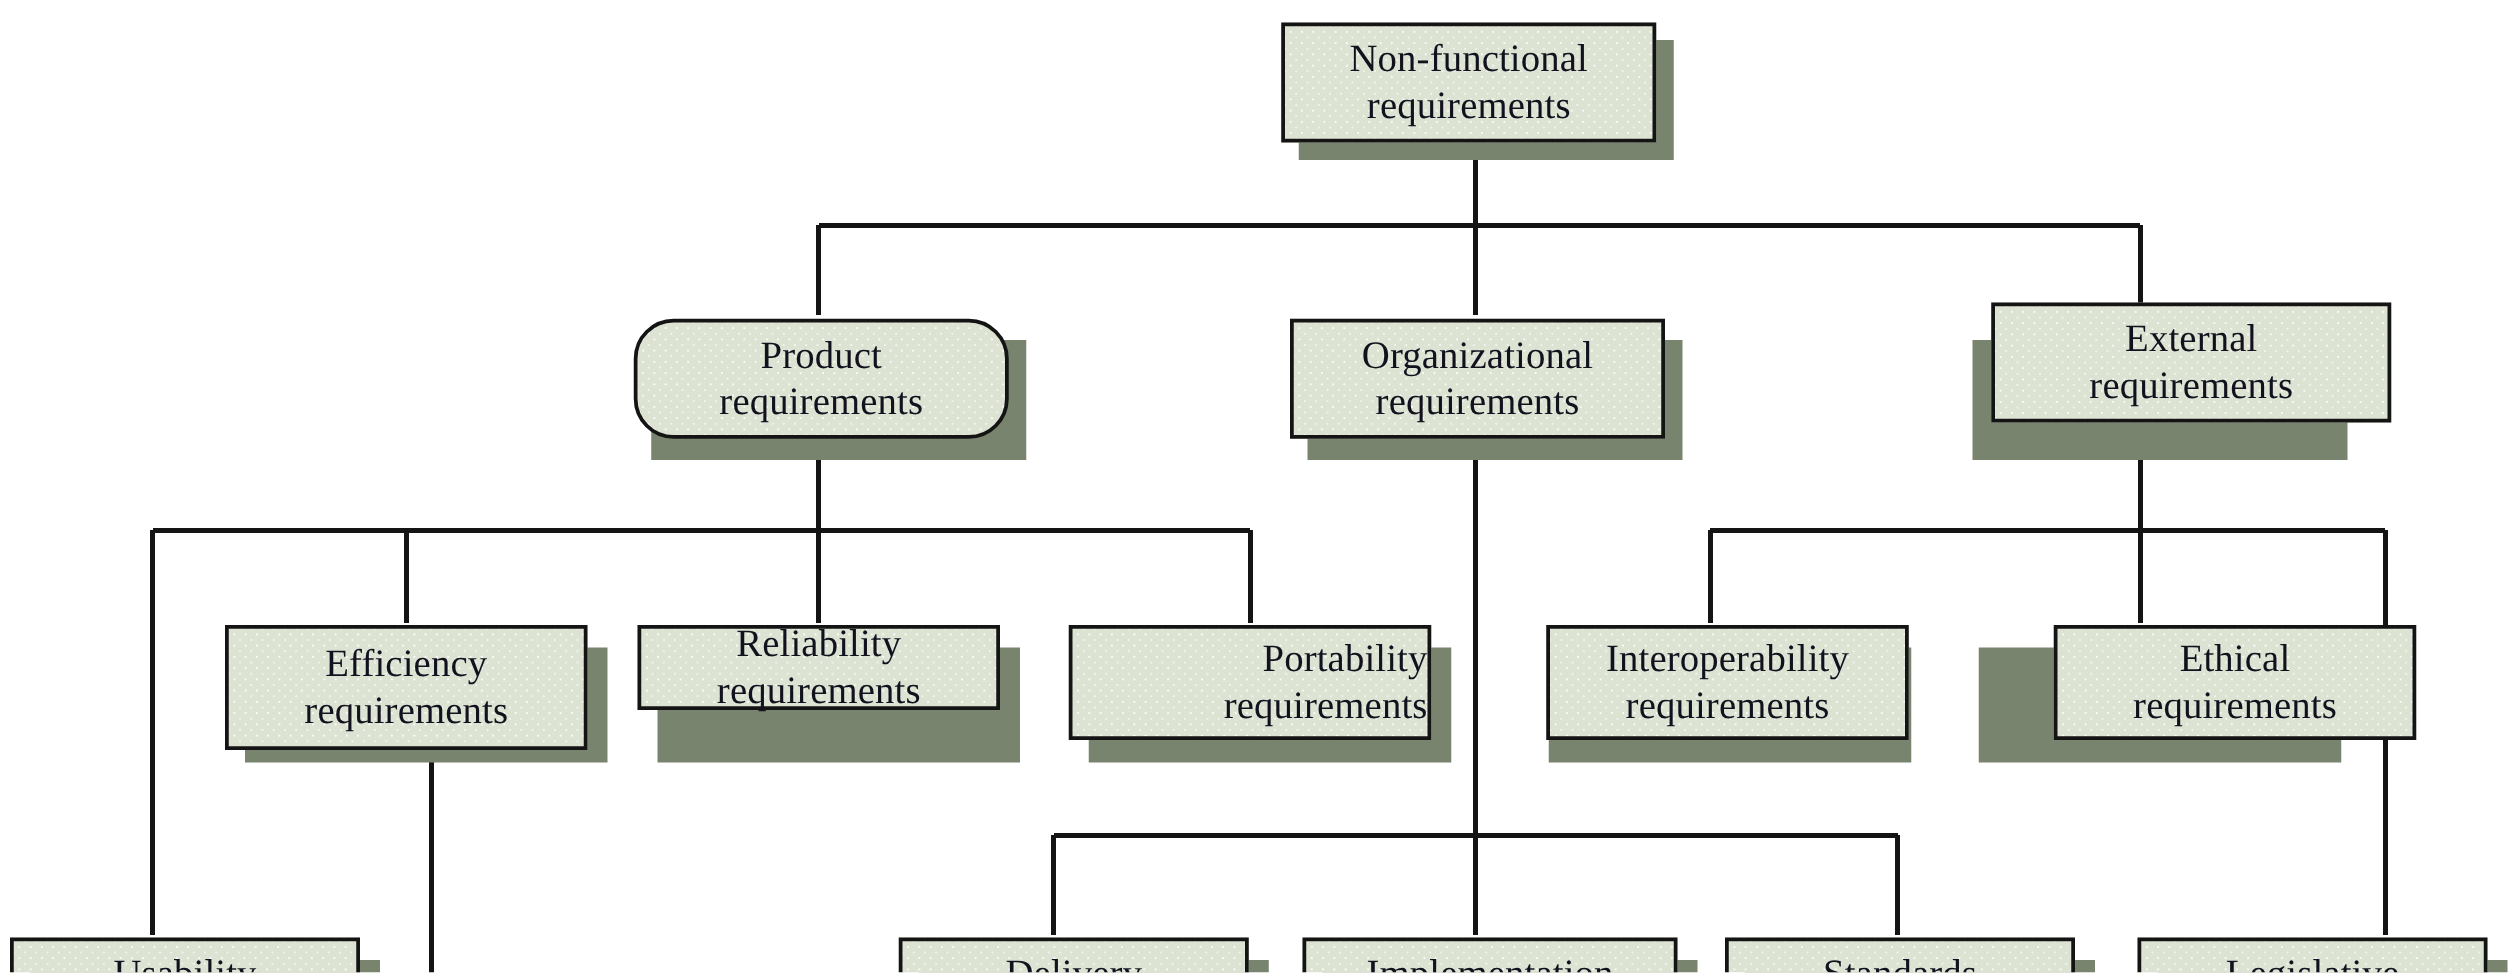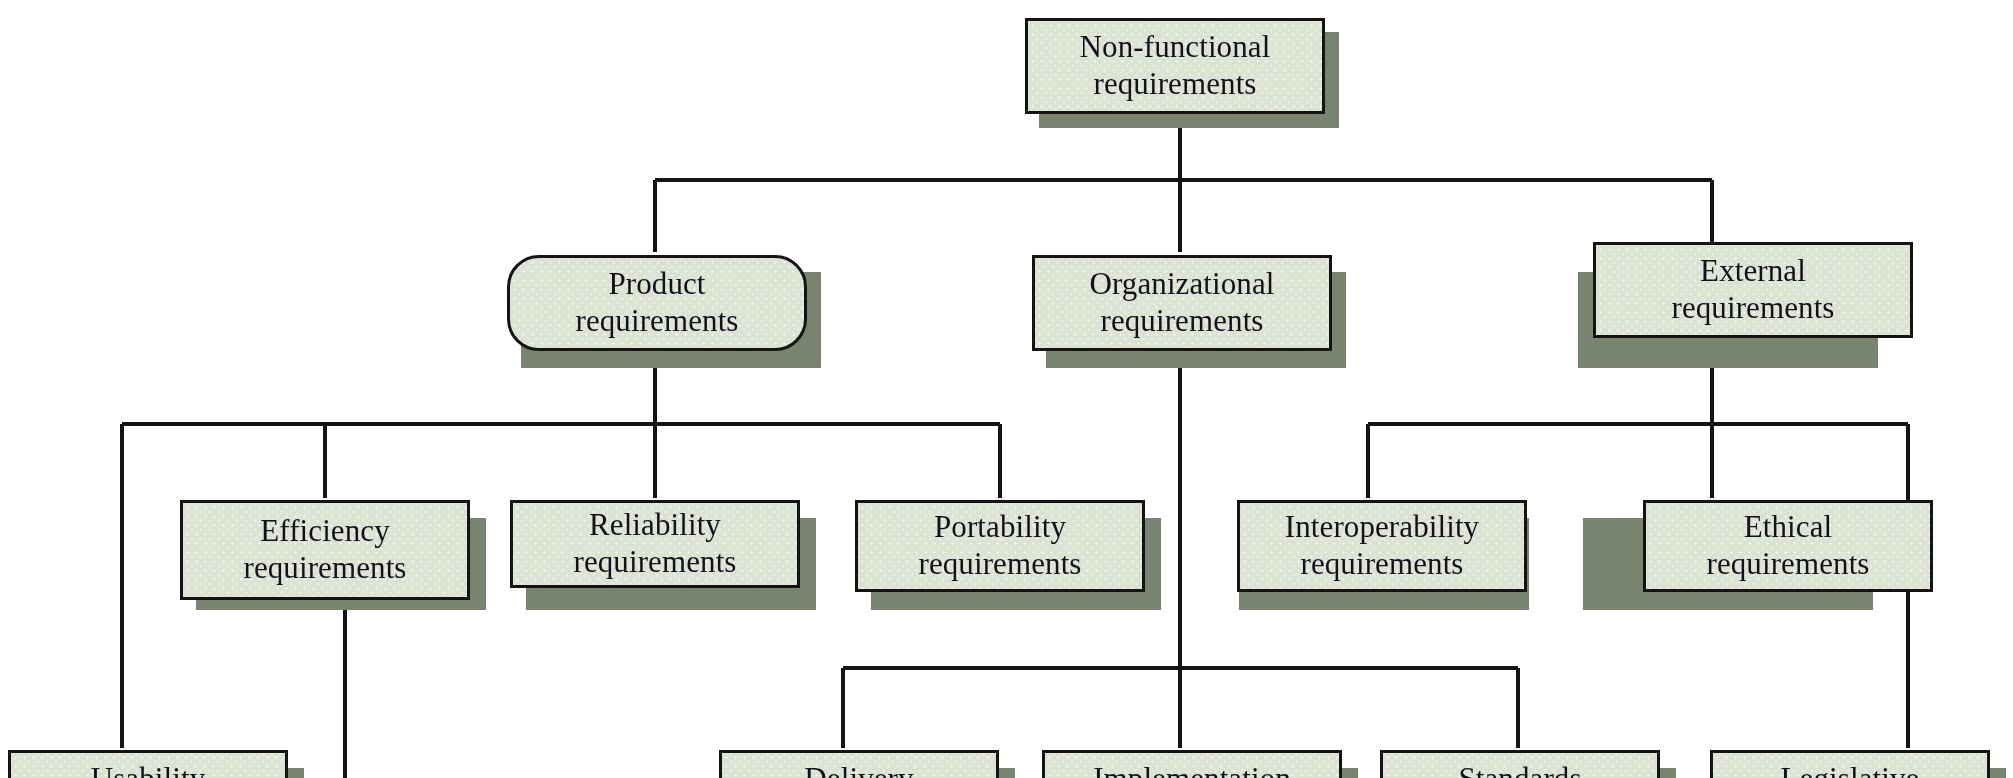--- a/index.html
+++ b/index.html
@@ -134,26 +134,26 @@
   <div class="node" style="left:1564px; top:242px; width:320px; height:96px;margin-left:29px;">
     <span class="line">External</span>
     <span class="line">requirements</span>
   </div>
 
   <div class="node" style="left:180px; top:500px; width:290px; height:100px;">
     <span class="line">Efficiency</span>
     <span class="line">requirements</span>
   </div>
 
-  <div class="node" style="left:510px; top:500px; width:290px; height:88px;">
+  <div class="node" style="left:510px; top:500px; width:290px; height:68px;">
     <span class="line">Reliability</span>
     <span class="line">requirements</span>
   </div>
 
-  <div class="node" style="left:855px; top:500px; width:290px; height:92px;">
+  <div class="node" style="left:855px; top:500px; width:290px; height:92px;align-items:flex-end;">
     <span class="line">Portability</span>
     <span class="line">requirements</span>
   </div>
 
   <div class="node" style="left:1223px; top:500px; width:290px; height:92px;margin-left:14px;">
     <span class="line">Interoperability</span>
     <span class="line">requirements</span>
   </div>
 
   <div class="node" style="left:1643px; top:500px; width:290px; height:92px;">

